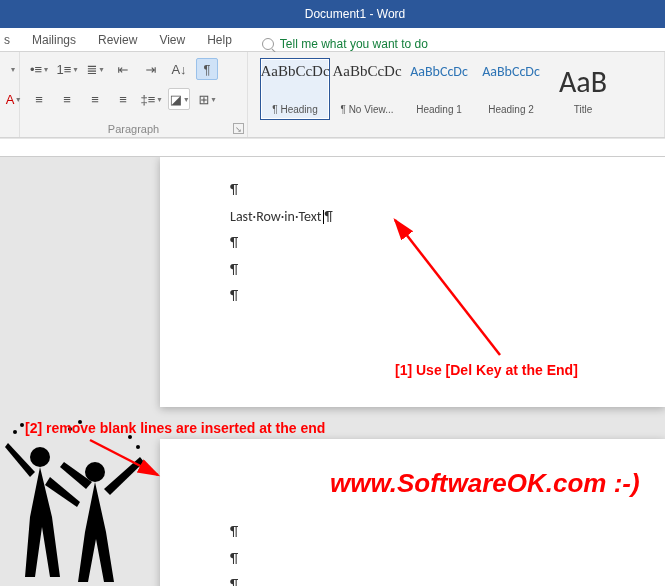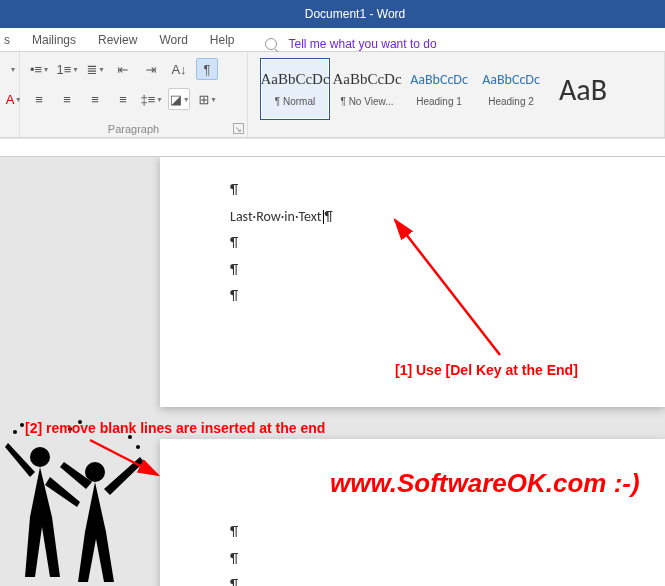--- a/index.html
+++ b/index.html
@@ -26,21 +26,21 @@
       height: 24px;
       background: #fff;
       display: flex;
       align-items: flex-end;
       gap: 18px;
       padding-left: 2px;
       color: #444;
       border-bottom: 1px solid #d4d4d4;
     }
     .ribbon-tabs .tab { padding: 4px 2px; cursor: pointer; font-size: 12px; color: #555; }
-    .tellme { display: flex; align-items: center; gap: 12px; color: #6d28d9; margin-left: 10px; margin-top: 7px;}
+    .tellme { display: flex; align-items: center; gap: 6px; color: #15803d; margin-left: 10px; margin-top: 7px;}
     .tellme .icon { width: 12px; height: 12px; border: 1.4px solid #999; border-radius: 50%; position: relative; }
     .tellme .icon::after { content:""; position:absolute; width:5px; height:1.4px; background:#999; transform:rotate(45deg); bottom:-2px; right:-3px; }
     .ribbon {
       background: #f3f3f3;
       height: 86px;
       display: flex;
       border-bottom: 1px solid #d4d4d4;
       position: relative;
     }
     .group {
@@ -65,21 +65,21 @@
       color:#555; border:1px solid transparent; border-radius:2px; cursor:pointer;
       font-size: 13px;
     }
     .minibtn.active { background:#cfe2f7; border-color:#9ac1ea; }
     .dd::after{content:"▾"; font-size:8px; margin-left:2px; color:#777;}
     .styles-row { display:flex; gap:2px; padding:2px 4px; height: 66px; align-items:stretch;}
     .style-item {
       width: 70px;
       border: 1px solid transparent;
       display:flex; flex-direction:column; align-items:center; justify-content:space-between;
-      padding: 12px 2px; cursor:pointer;
+      padding: 4px 2px; cursor:pointer;
       font-size: 11px; color:#555;
     }
     .style-item.selected { border:1px solid #2b579a; background:#e7eff9; box-shadow: inset 0 0 0 1px #fff;}
     .style-item .preview { font-family: "Times New Roman", serif; color:#333; font-size:15px; }
     .style-item .preview.big { font-size: 30px; color:#333; font-family: Calibri, sans-serif; }
     .style-item .preview.heading { color:#2e74b5; font-size:14px; font-family: Calibri, sans-serif;}
     .style-item .sname { font-size:10px; color:#555; white-space:nowrap; overflow:hidden; text-overflow:ellipsis; width:100%; text-align:center;}
 
     .ruler { height: 18px; background:#fff; border-bottom:1px solid #ccc; margin-top:1px;}
     .workspace {
@@ -134,21 +134,21 @@
 <body>
 
 <div class="titlebar">
   <span class="title">Document1  -  Word</span>
 </div>
 
 <div class="ribbon-tabs">
   <span class="tab">s</span>
   <span class="tab">Mailings</span>
   <span class="tab">Review</span>
-  <span class="tab">Word</span>
+  <span class="tab">View</span>
   <span class="tab">Help</span>
   <span class="tellme">
     <span class="icon"></span>
     <span>Tell me what you want to do</span>
   </span>
 </div>
 
 <div class="ribbon">
 
   <div class="group font-group">
@@ -180,21 +180,21 @@
       <span class="minibtn dd">⊞</span>
     </div>
     <div class="group-label">Paragraph</div>
     <div class="dialog-launcher"></div>
   </div>
 
   <div class="group styles-group">
     <div class="styles-row">
       <div class="style-item selected">
         <span class="preview">AaBbCcDc</span>
-        <span class="sname">¶ Normal</span>
+        <span class="sname">¶ Heading</span>
       </div>
       <div class="style-item">
         <span class="preview">AaBbCcDc</span>
         <span class="sname">¶ No View...</span>
       </div>
       <div class="style-item">
         <span class="preview heading">AaBbCcDc</span>
         <span class="sname">Heading 1</span>
       </div>
       <div class="style-item">

